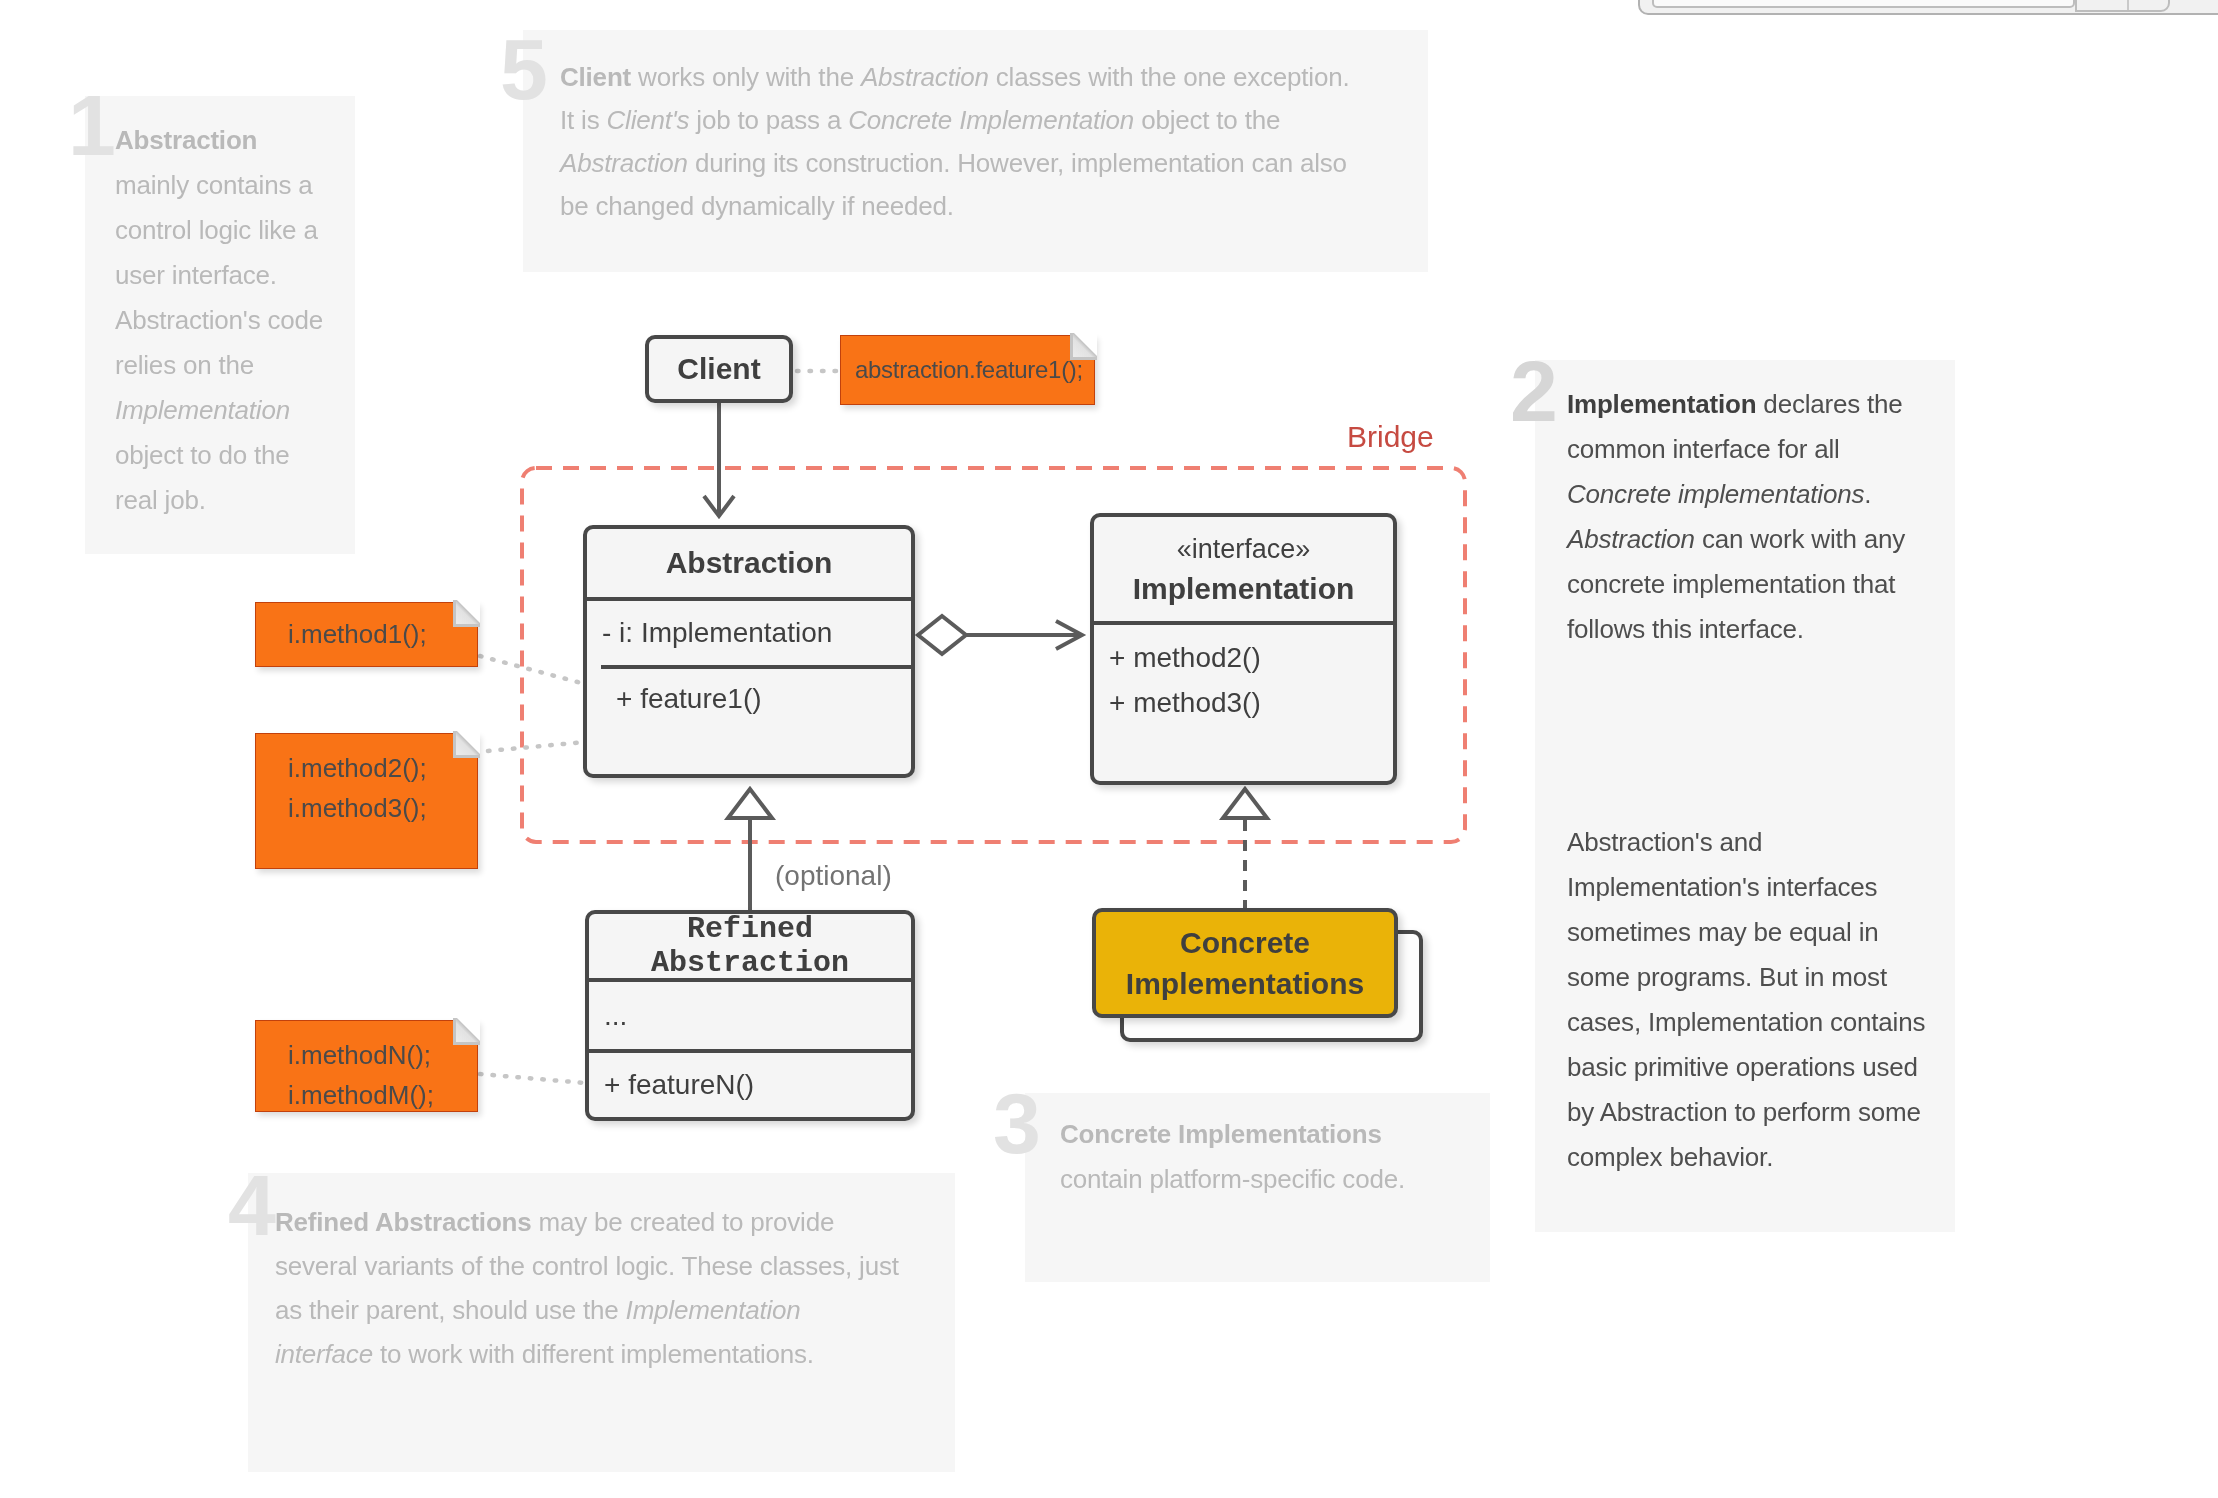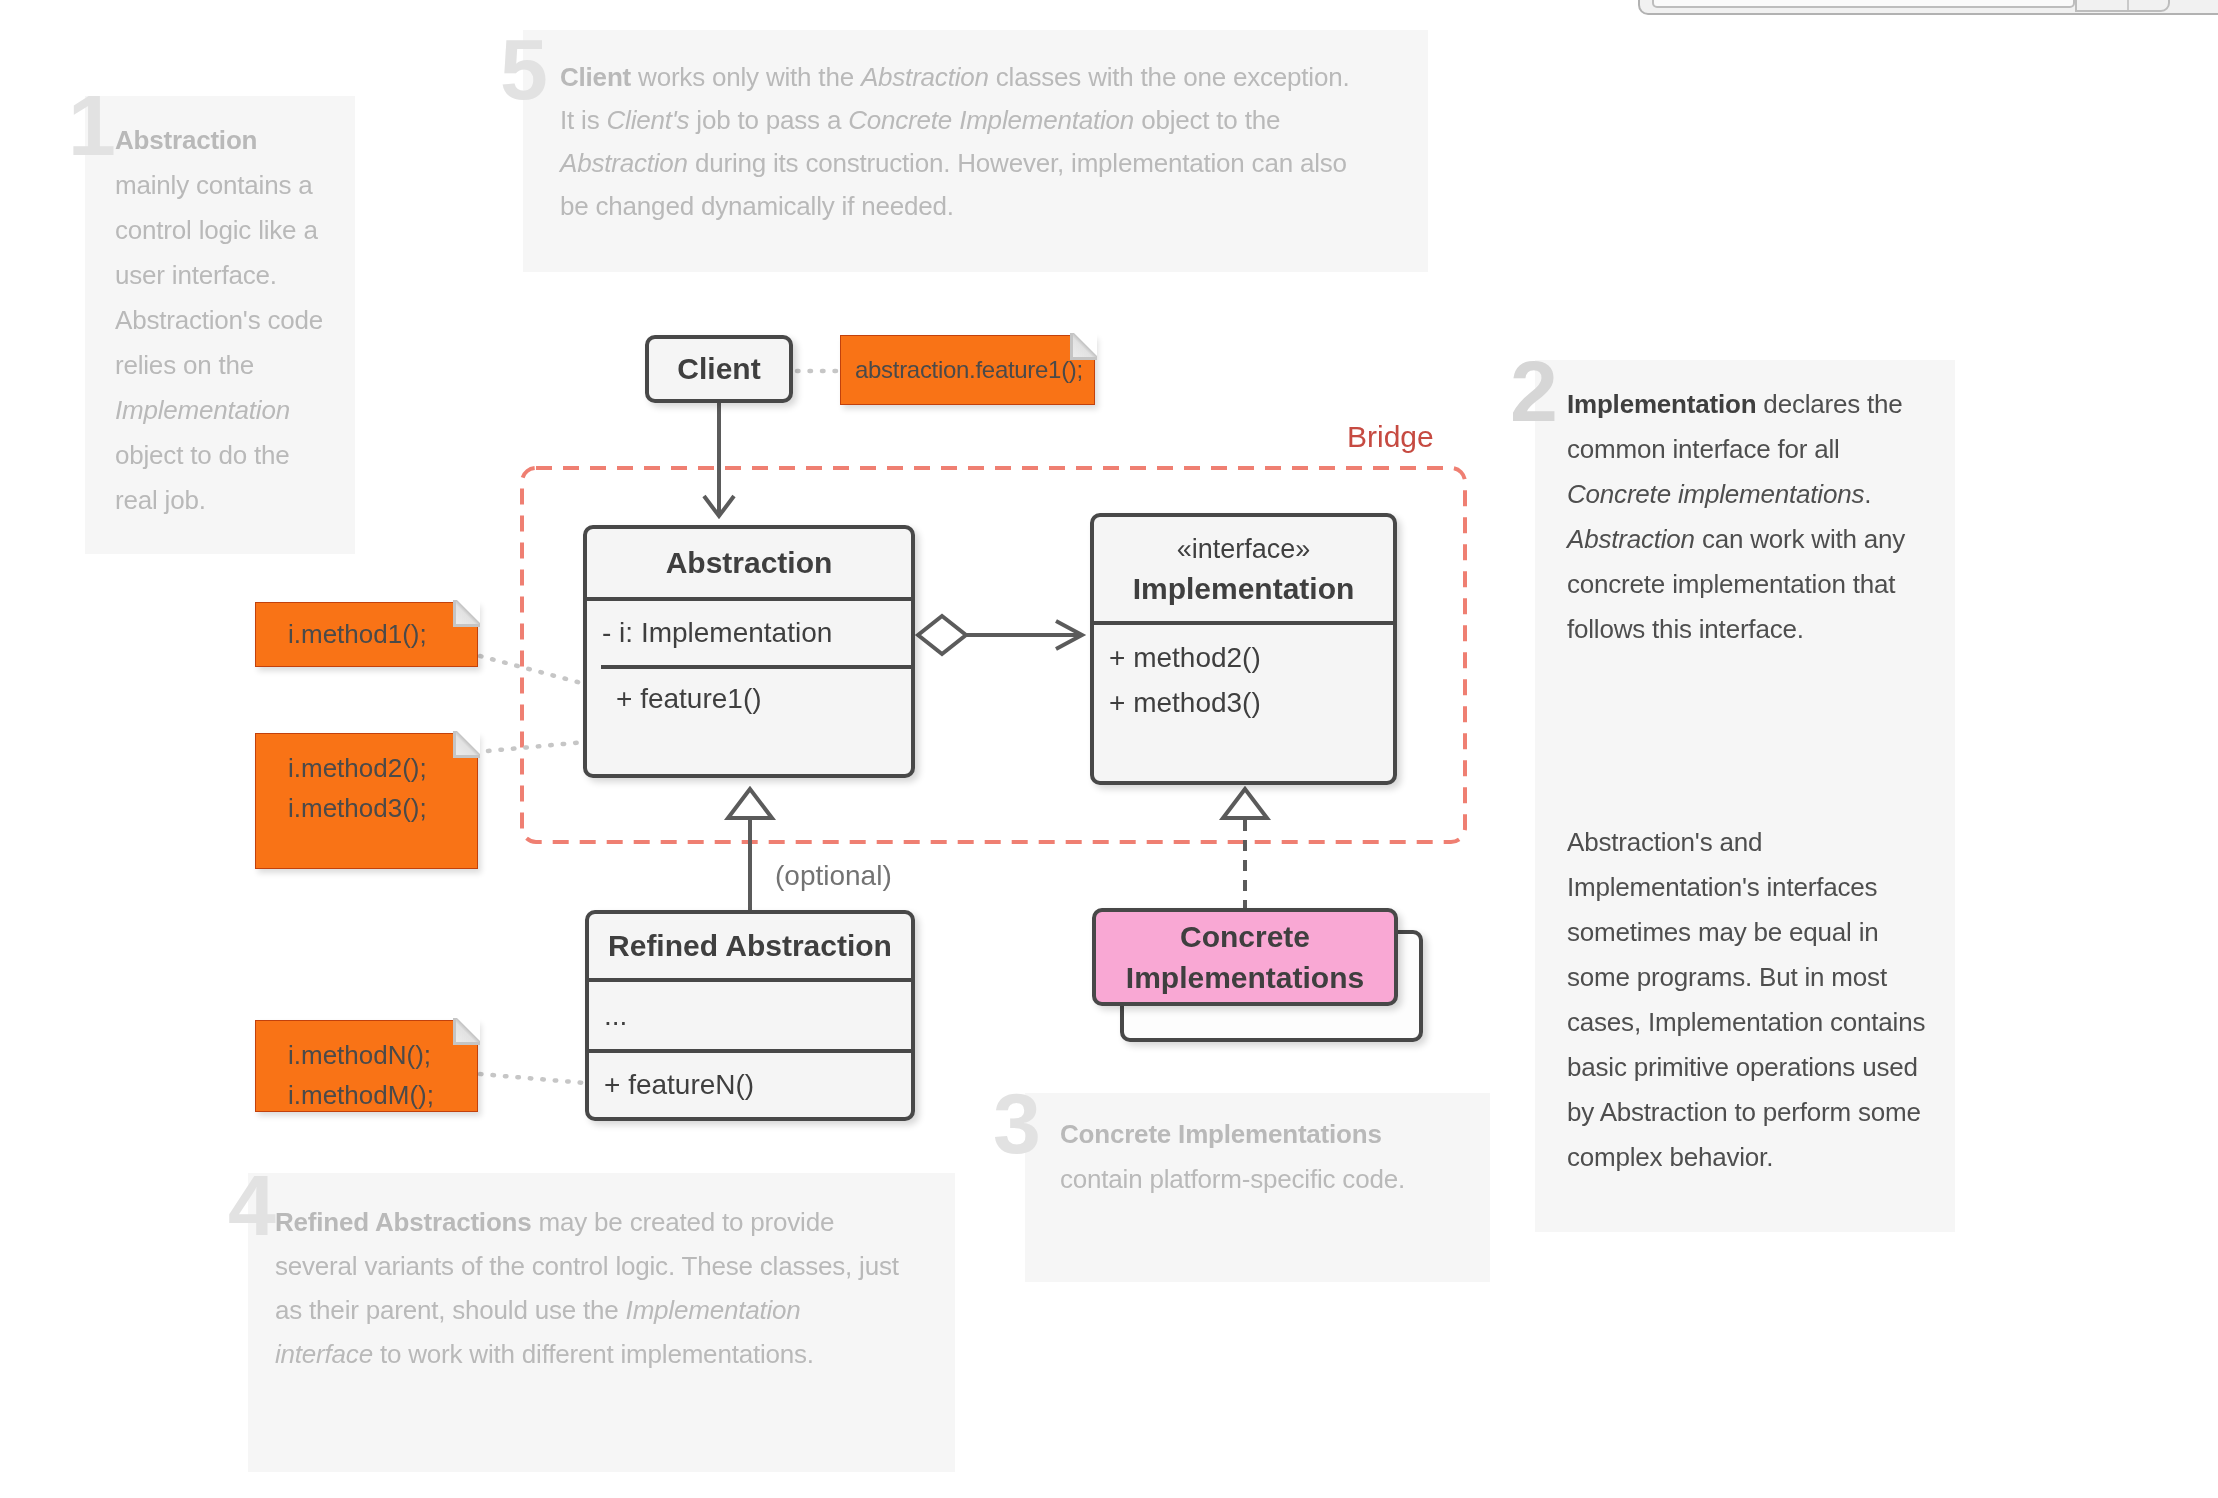--- a/index.html
+++ b/index.html
@@ -156,31 +156,31 @@
     <span class="stereotype">«interface»</span>
     <span>Implementation</span>
   </div>
   <div class="uml-row" style="height:152px;padding-top:10px;line-height:45px;">
     <div class="line">+ method2()</div>
     <div class="line">+ method3()</div>
   </div>
 </div>
 
 <div class="uml" style="left:585px;top:910px;width:330px;height:211px;">
-  <div class="uml-title" style="height:64px;">Refined Abstraction</div>
+  <div class="uml-title" style="height:64px;font-family:Liberation Mono, monospace;">Refined Abstraction</div>
   <div class="uml-row" style="height:67px;display:flex;align-items:center;">
     <span class="line">...</span>
   </div>
   <div class="uml-row" style="height:64px;display:flex;align-items:center;">
     <span class="line">+ featureN()</span>
   </div>
 </div>
 
 <div class="uml" style="left:1120px;top:930px;width:303px;height:112px;background:#fdfdfd;z-index:3;"></div>
-<div class="uml uml-title" style="left:1092px;top:908px;width:306px;height:98px;background:#f9a8d4;line-height:41px;z-index:4;">
+<div class="uml uml-title" style="left:1092px;top:908px;width:306px;height:110px;background:#eab308;line-height:41px;z-index:4;">
   <span>Concrete</span>
   <span>Implementations</span>
 </div>
 
 <div class="note" style="left:255px;top:602px;width:223px;height:65px;display:flex;align-items:center;padding-left:32px;">
   <span class="nline">i.method1();</span>
 </div>
 
 <div class="note" style="left:255px;top:733px;width:223px;height:136px;padding:14px 0 0 32px;line-height:40px;">
   <div class="nline">i.method2();</div>

